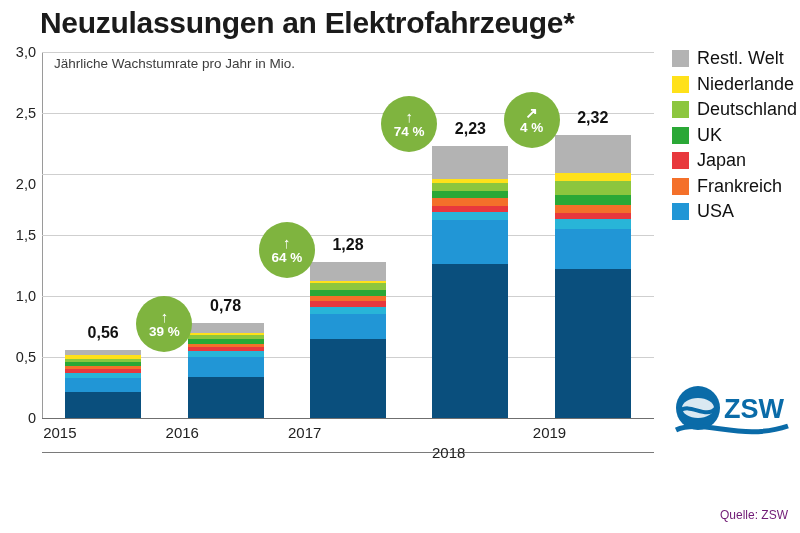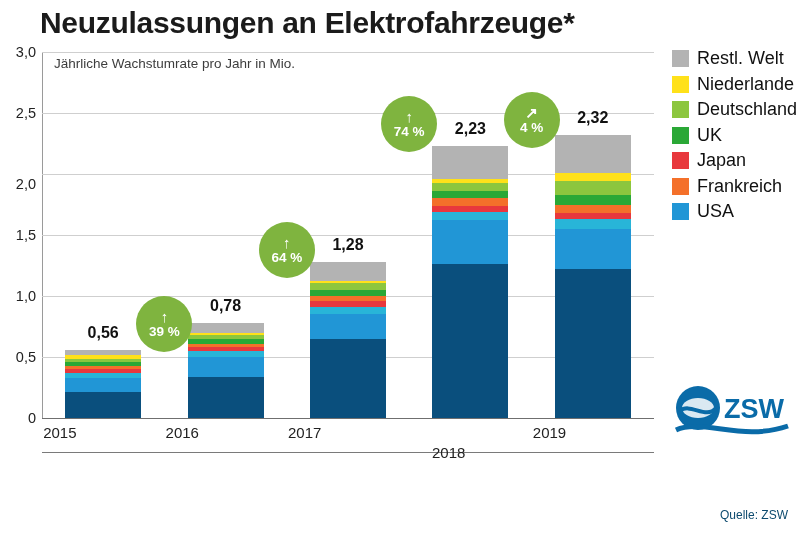--- a/index.html
+++ b/index.html
@@ -168,21 +168,21 @@
   }
   .footnote .l2 {
     display: block;
     padding-left: 8px;
   }
   .source {
     position: absolute;
     right: 12px;
     top: 508px;
     font-size: 12px;
-    color: #0c4a6e;
+    color: #701a75;
     margin-left: 40px;
   }
   
   .logo {
     position: absolute;
     left: 672px;
     top: 380px;
     width: 118px;
     height: 62px;
   }

